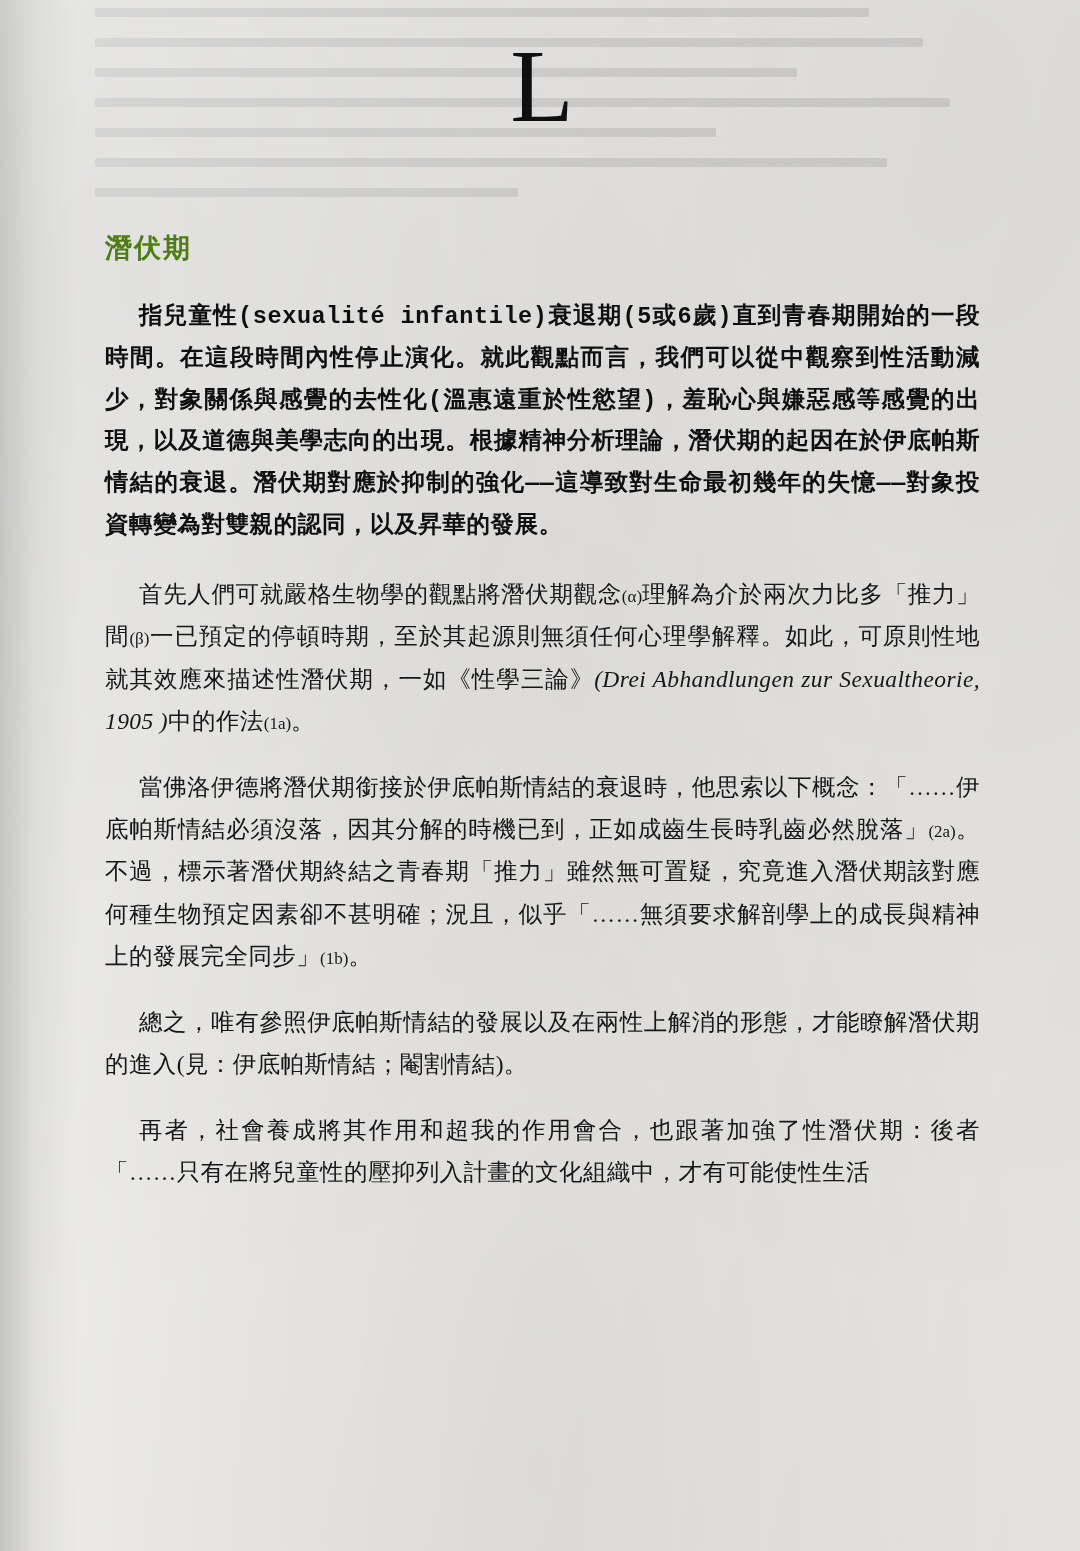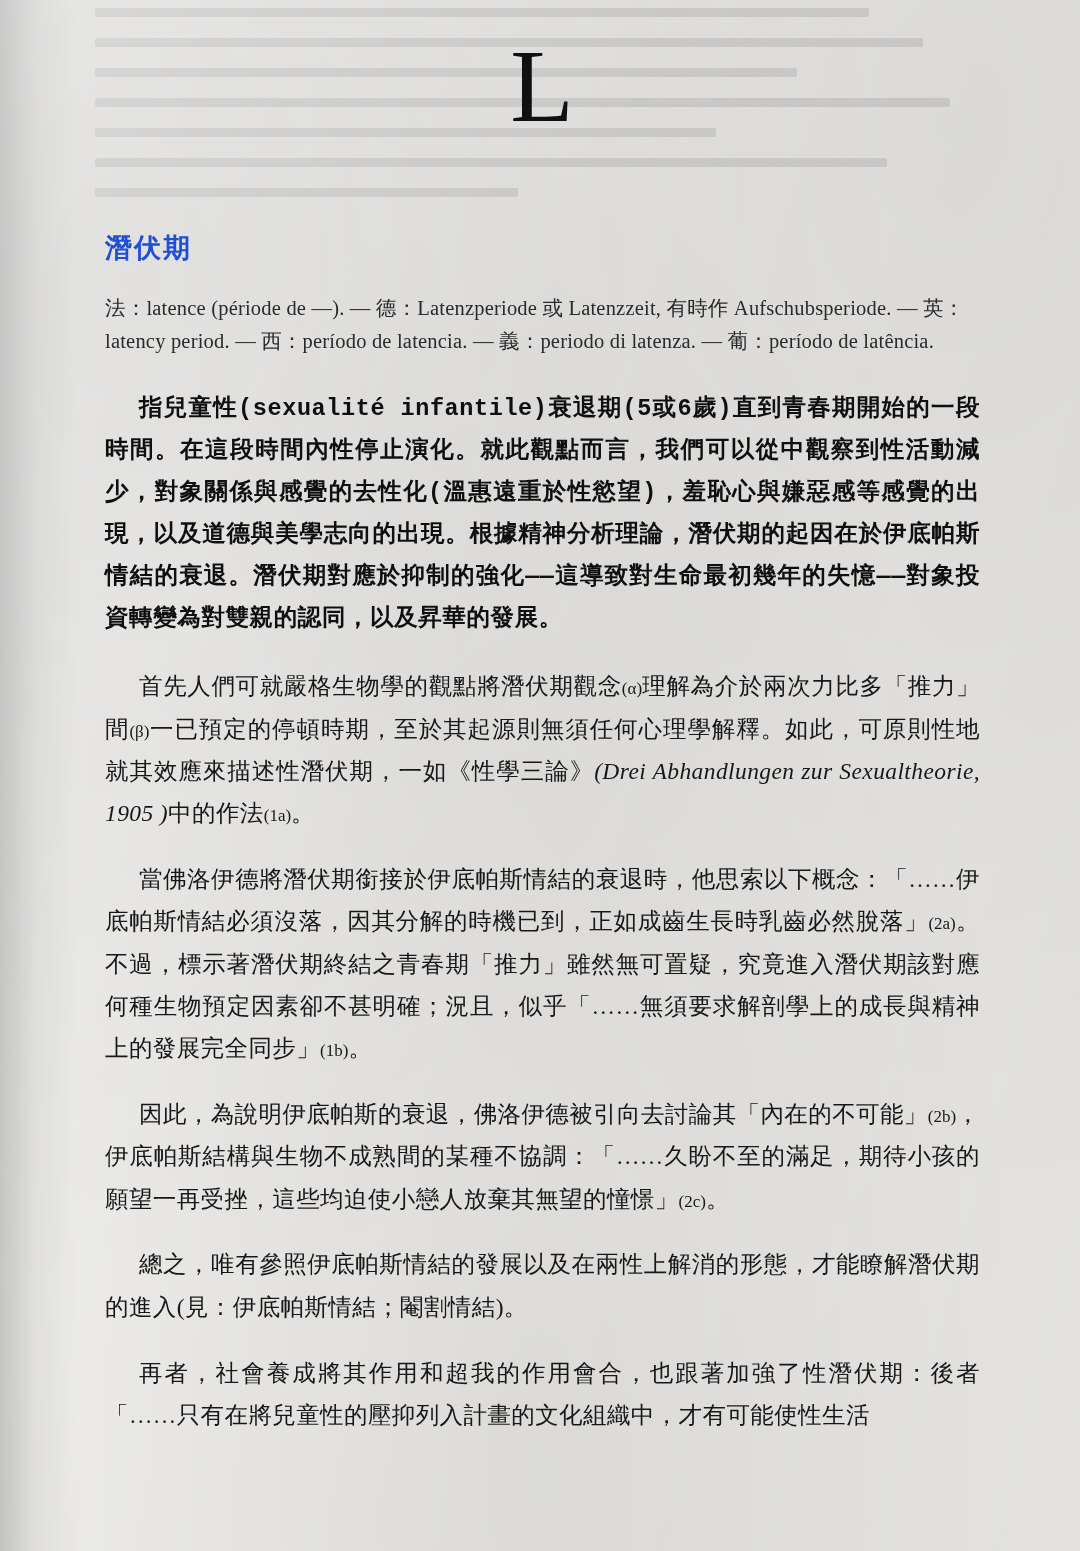--- a/index.html
+++ b/index.html
@@ -69,21 +69,21 @@
     padding-top: 34px;
     color: #101010;
     font-weight: 400;
   }
   .entry-title {
     margin-top: 92px;
     font-family: "Liberation Sans", sans-serif;
     font-weight: bold;
     font-size: 27px;
     letter-spacing: 2px;
-    color: #1d4ed8;
+    color: #4d7c0f;
   }
   .lang-block {
     margin-top: 26px;
     font-size: 20.5px;
     line-height: 1.62;
     letter-spacing: 0.2px;
     color: #2a2a2a;
   }
   .bold-para {
     margin-top: 30px;
@@ -143,28 +143,26 @@
     <div class="ghost-line" style="width:88%"></div>
     <div class="ghost-line" style="width:47%"></div>
   </div>
 
   <div class="content">
 
     <div class="letter-head">L</div>
 
     <h2 class="entry-title">潛伏期</h2>
 
-    <div class="lang-block">法：latence (période de —). — 德：Latenzperiode 或 Latenzzeit, 有時作 Aufschubsperiode. — 英：latency period. — 西：período de latencia. — 義：periodo di latenza. — 葡：período de latência.</div>
 
     <p class="bold-para">指兒童性(sexualité infantile)衰退期(5或6歲)直到青春期開始的一段時間。在這段時間內性停止演化。就此觀點而言，我們可以從中觀察到性活動減少，對象關係與感覺的去性化(溫惠遠重於性慾望)，羞恥心與嫌惡感等感覺的出現，以及道德與美學志向的出現。根據精神分析理論，潛伏期的起因在於伊底帕斯情結的衰退。潛伏期對應於抑制的強化——這導致對生命最初幾年的失憶——對象投資轉變為對雙親的認同，以及昇華的發展。</p>
 
     <div id="paragraphs">
         <p class="body-para"><span>首先人們可就嚴格生物學的觀點將潛伏期觀念</span><span class="sm lat">(α)</span><span>理解為介於兩次力比多「推力」間</span><span class="sm lat">(β)</span><span>一已預定的停頓時期，至於其起源則無須任何心理學解釋。如此，可原則性地就其效應來描述性潛伏期，一如《性學三論》</span><span class="ital lat">(Drei Abhandlungen zur Sexualtheorie, 1905 )</span><span>中的作法</span><span class="sm lat">(1a)</span><span>。</span></p>
         <p class="body-para tight"><span>當佛洛伊德將潛伏期銜接於伊底帕斯情結的衰退時，他思索以下概念：「……伊底帕斯情結必須沒落，因其分解的時機已到，正如成齒生長時乳齒必然脫落」</span><span class="sm lat">(2a)</span><span>。不過，標示著潛伏期終結之青春期「推力」雖然無可置疑，究竟進入潛伏期該對應何種生物預定因素卻不甚明確；況且，似乎「……無須要求解剖學上的成長與精神上的發展完全同步」</span><span class="sm lat">(1b)</span><span>。</span></p>
-        <p class="body-para tight"><span>因此，為說明伊底帕斯的衰退，佛洛伊德被引向去討論其「內在的不可能」</span><span class="sm lat">(2b)</span><span>，伊底帕斯結構與生物不成熟間的某種不協調：「……久盼不至的滿足，期待小孩的願望一再受挫，這些均迫使小戀人放棄其無望的憧憬」</span><span class="sm lat">(2c)</span><span>。</span></p>
         <p class="body-para tight"><span>總之，唯有參照伊底帕斯情結的發展以及在兩性上解消的形態，才能瞭解潛伏期的進入(見：伊底帕斯情結；閹割情結)。</span></p>
         <p class="body-para tight"><span>再者，社會養成將其作用和超我的作用會合，也跟著加強了性潛伏期：後者「……只有在將兒童性的壓抑列入計畫的文化組織中，才有可能使性生活</span></p>
       </div>
 
   </div>
 
   <div class="fade-bottom"></div>
 </div>
 
 </body></html>

